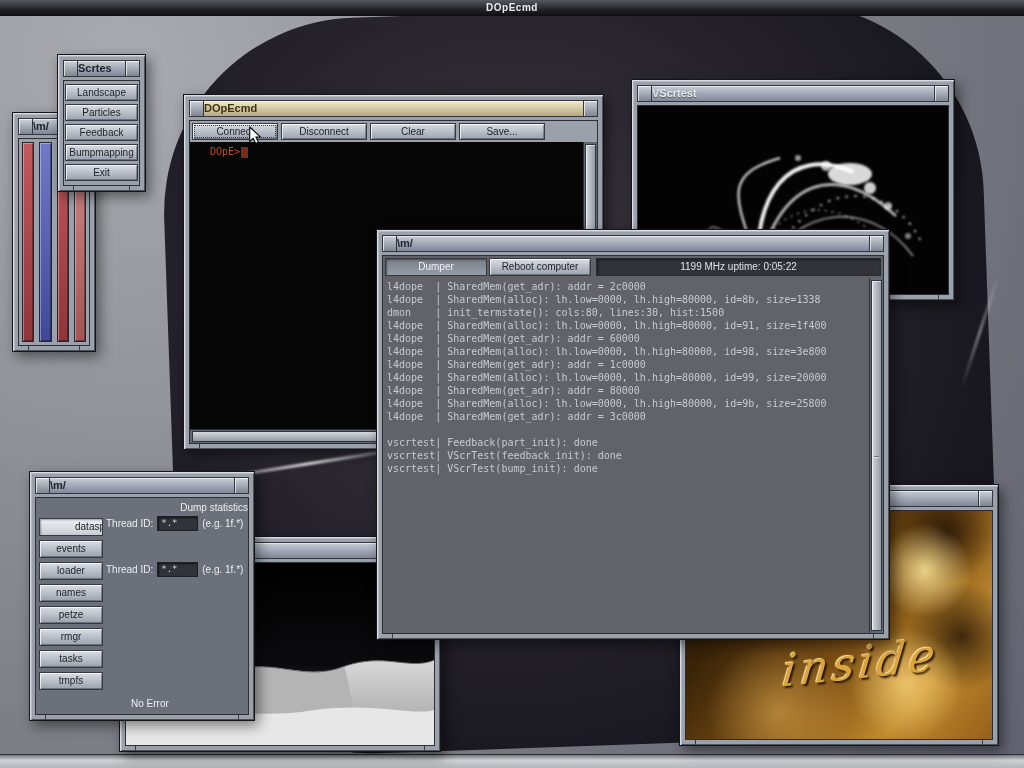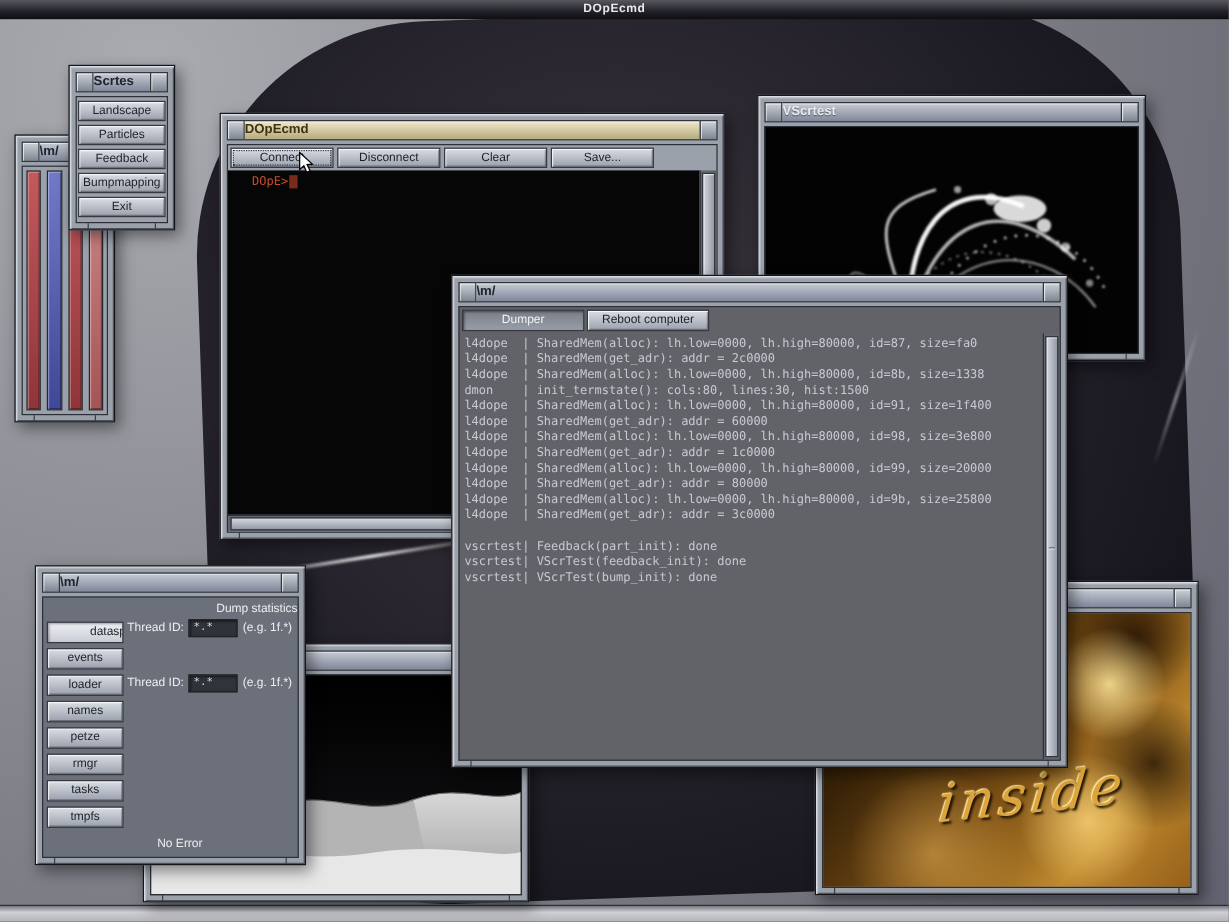--- a/index.html
+++ b/index.html
@@ -308,24 +308,24 @@
 <div class="dwin" id="w-dump">
   <div class="trow">
     <div class="tc"></div>
     <div class="tt">\m/</div>
     <div class="tc"></div>
   </div>
   <div class="body dumpbody">
     <div class="tabrow">
       <div class="btn sel">Dumper</div>
       <div class="btn">Reboot computer</div>
+      <div class="uptime">1199 MHz uptime: 0:05:22</div>
     </div>
     <div class="dumpmain">
       <div class="dumpterm">
-        <div class="tline">l4dope  | SharedMem(alloc): lh.low=0000, lh.high=80000, id=87, size=fa0</div>
         <div class="tline">l4dope  | SharedMem(get_adr): addr = 2c0000</div>
         <div class="tline">l4dope  | SharedMem(alloc): lh.low=0000, lh.high=80000, id=8b, size=1338</div>
         <div class="tline">dmon    | init_termstate(): cols:80, lines:30, hist:1500</div>
         <div class="tline">l4dope  | SharedMem(alloc): lh.low=0000, lh.high=80000, id=91, size=1f400</div>
         <div class="tline">l4dope  | SharedMem(get_adr): addr = 60000</div>
         <div class="tline">l4dope  | SharedMem(alloc): lh.low=0000, lh.high=80000, id=98, size=3e800</div>
         <div class="tline">l4dope  | SharedMem(get_adr): addr = 1c0000</div>
         <div class="tline">l4dope  | SharedMem(alloc): lh.low=0000, lh.high=80000, id=99, size=20000</div>
         <div class="tline">l4dope  | SharedMem(get_adr): addr = 80000</div>
         <div class="tline">l4dope  | SharedMem(alloc): lh.low=0000, lh.high=80000, id=9b, size=25800</div>

